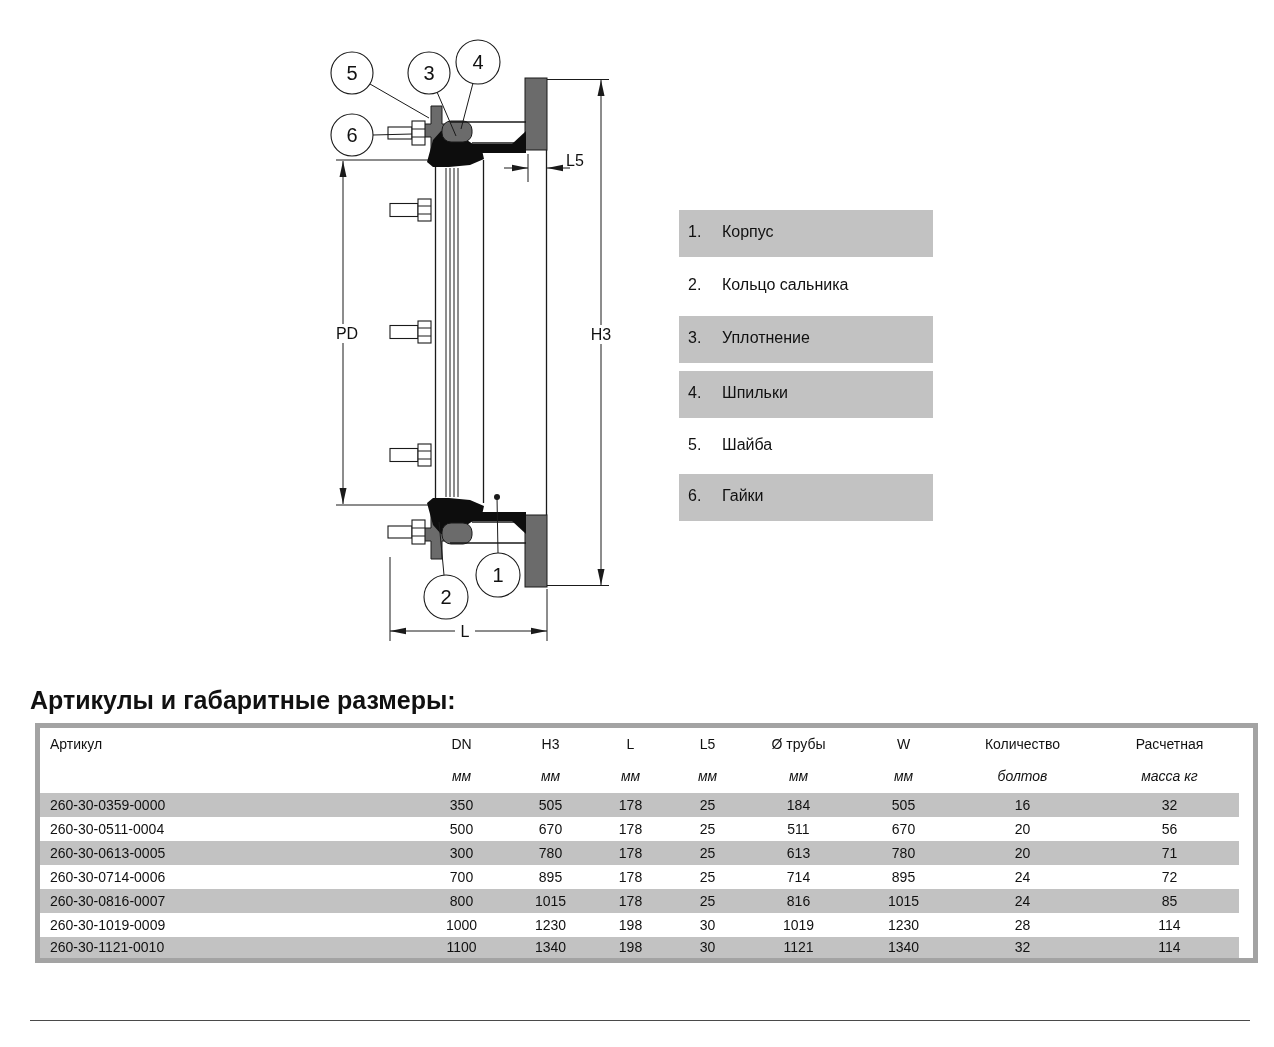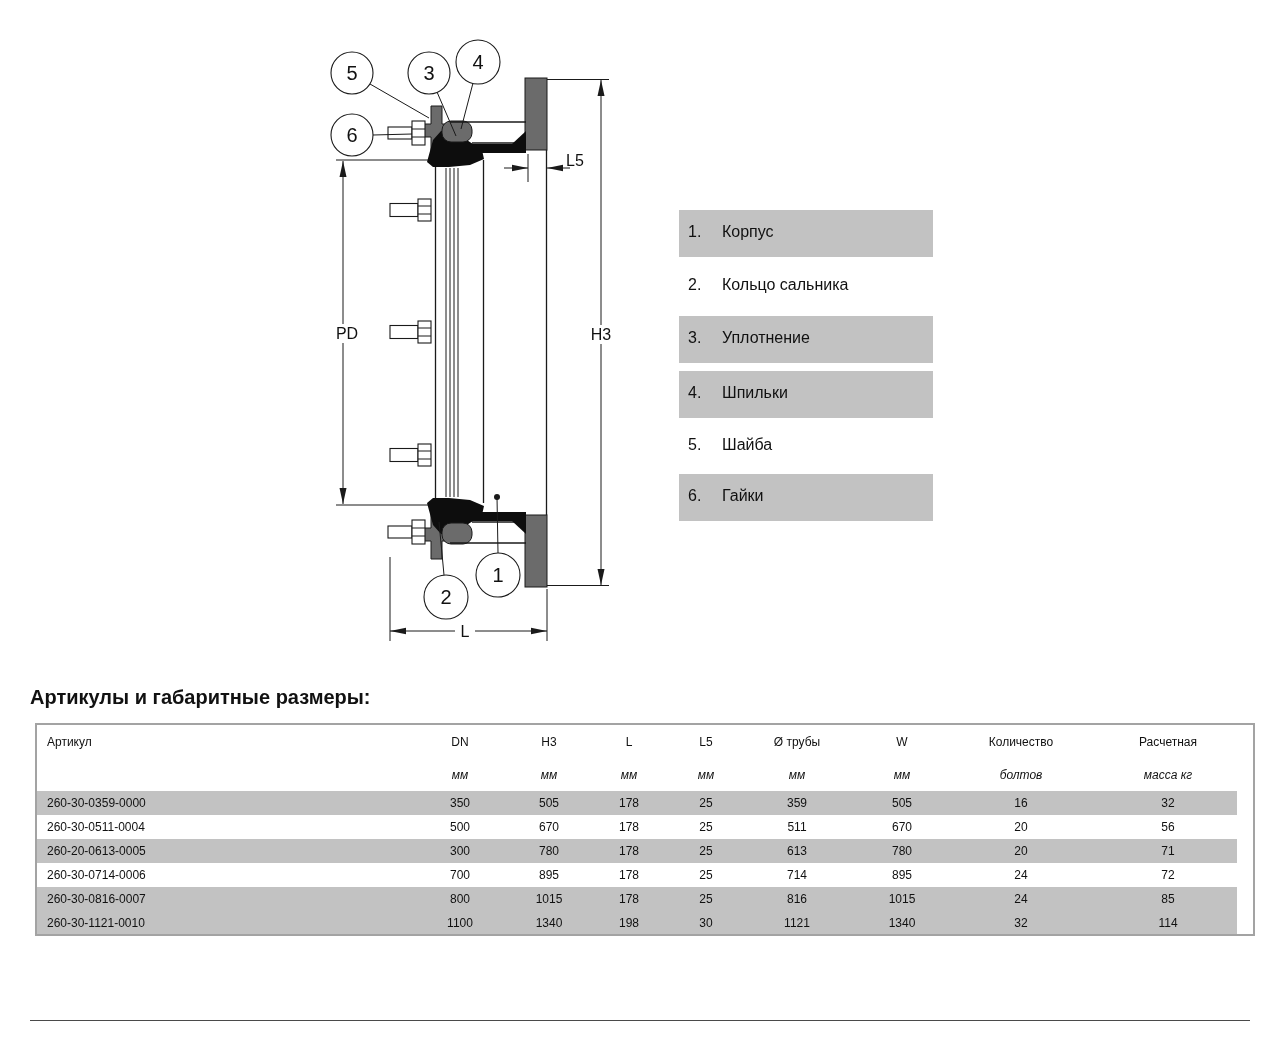--- a/index.html
+++ b/index.html
@@ -21,25 +21,25 @@
   .baltxt{font-size:20px;fill:#111;}
   
   .legend-item{
     position:absolute;left:679px;width:254px;height:47px;
     display:flex;align-items:flex-start;box-sizing:border-box;
     padding:13px 0 0 9px;font-size:16px;
   }
   .legend-item.shaded{background:#c2c2c2;}
   .legend-num{width:34px;flex:0 0 34px;}
   
-  #tbl-title{position:absolute;left:30px;top:686px;font-size:20px;font-weight:bold;}
+  #tbl-title{position:absolute;left:30px;top:686px;font-size:25px;font-weight:bold;}
   #spec-table{
     position:absolute;left:35px;top:723px;width:1218px;
     border-collapse:collapse;table-layout:fixed;
-    border:2px solid #a3a3a3;font-size:12px;
+    border:5px solid #a3a3a3;font-size:14px;
   }
   #spec-table th{font-weight:normal;padding:0;}
   #spec-table td{padding:0;text-align:center;}
   #spec-table .c-art{text-align:left;padding-left:10px;}
   #spec-table thead tr.hrow1{height:34px;}
   #spec-table thead tr.hrow2{height:33px;font-style:italic;}
   #spec-table tbody tr{height:24px;margin-left:21px;}
   #spec-table tbody tr.striped td{background:#c2c2c2;}
   #spec-table tbody tr.striped td.filler{background:#ffffff;}
   #bottom-rule{position:absolute;left:30px;top:1020px;width:1220px;height:1px;background:#4a4a4a;}
@@ -232,40 +232,40 @@
       <th class="filler"></th>
     </tr>
   </thead>
   <tbody>
       <tr class="striped">
         <td class="c-art">260-30-0359-0000</td>
         <td class="c-num">350</td>
         <td class="c-num">505</td>
         <td class="c-num">178</td>
         <td class="c-num">25</td>
-        <td class="c-num">359</td>
+        <td class="c-num">184</td>
         <td class="c-num">505</td>
         <td class="c-num">16</td>
         <td class="c-num">32</td>
         <td class="filler"></td>
       </tr>
       <tr>
         <td class="c-art">260-30-0511-0004</td>
         <td class="c-num">500</td>
         <td class="c-num">670</td>
         <td class="c-num">178</td>
         <td class="c-num">25</td>
         <td class="c-num">511</td>
         <td class="c-num">670</td>
         <td class="c-num">20</td>
         <td class="c-num">56</td>
         <td class="filler"></td>
       </tr>
       <tr class="striped">
-        <td class="c-art">260-20-0613-0005</td>
+        <td class="c-art">260-30-0613-0005</td>
         <td class="c-num">300</td>
         <td class="c-num">780</td>
         <td class="c-num">178</td>
         <td class="c-num">25</td>
         <td class="c-num">613</td>
         <td class="c-num">780</td>
         <td class="c-num">20</td>
         <td class="c-num">71</td>
         <td class="filler"></td>
       </tr>
@@ -284,20 +284,32 @@
       <tr class="striped">
         <td class="c-art">260-30-0816-0007</td>
         <td class="c-num">800</td>
         <td class="c-num">1015</td>
         <td class="c-num">178</td>
         <td class="c-num">25</td>
         <td class="c-num">816</td>
         <td class="c-num">1015</td>
         <td class="c-num">24</td>
         <td class="c-num">85</td>
+        <td class="filler"></td>
+      </tr>
+      <tr>
+        <td class="c-art">260-30-1019-0009</td>
+        <td class="c-num">1000</td>
+        <td class="c-num">1230</td>
+        <td class="c-num">198</td>
+        <td class="c-num">30</td>
+        <td class="c-num">1019</td>
+        <td class="c-num">1230</td>
+        <td class="c-num">28</td>
+        <td class="c-num">114</td>
         <td class="filler"></td>
       </tr>
       <tr class="striped">
         <td class="c-art">260-30-1121-0010</td>
         <td class="c-num">1100</td>
         <td class="c-num">1340</td>
         <td class="c-num">198</td>
         <td class="c-num">30</td>
         <td class="c-num">1121</td>
         <td class="c-num">1340</td>

